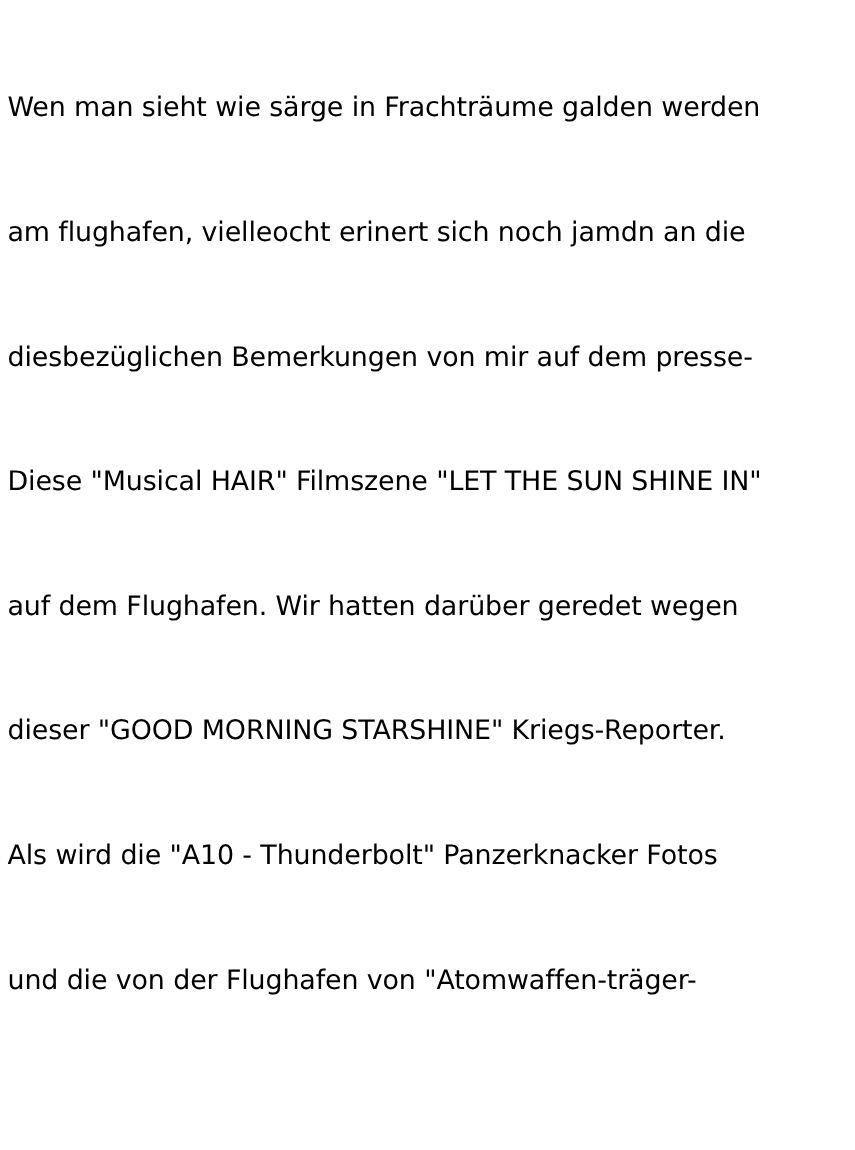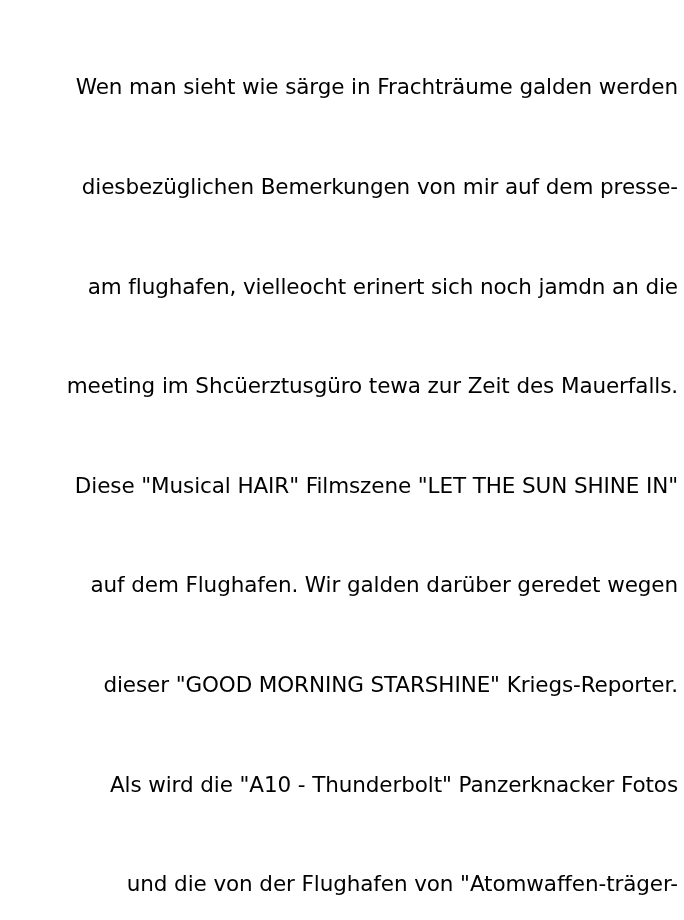--- a/index.html
+++ b/index.html
@@ -27,34 +27,32 @@
     color: #000000;
     letter-spacing: -0.1px;
     white-space: pre-wrap;
     word-break: normal;
   }
   .text-line {
     display: block;
     height: 33.2px;
     white-space: pre;
     overflow: hidden;
-    text-align: right;
   }
 </style>
 </head>
 <body>
 
 <div class="page">
   <div class="text-block">
     <span class="text-line">Wen man sieht wie särge in Frachträume galden werden</span>
+    <span class="text-line">am flughafen, vielleocht erinert sich noch jamdn an die</span>
     <span class="text-line">diesbezüglichen Bemerkungen von mir auf dem presse-</span>
-    <span class="text-line">am flughafen, vielleocht erinert sich noch jamdn an die</span>
-    <span class="text-line">meeting im Shcüerztusgüro tewa zur Zeit des Mauerfalls.</span>
     <span class="text-line">Diese "Musical HAIR" Filmszene "LET THE SUN SHINE IN"</span>
-    <span class="text-line">auf dem Flughafen. Wir galden darüber geredet wegen</span>
+    <span class="text-line">auf dem Flughafen. Wir hatten darüber geredet wegen</span>
     <span class="text-line">dieser "GOOD MORNING STARSHINE" Kriegs-Reporter.</span>
     <span class="text-line">Als wird die "A10 - Thunderbolt" Panzerknacker Fotos</span>
     <span class="text-line">und die von der Flughafen von "Atomwaffen-träger-</span>
     
     
     
     
     
     
     

